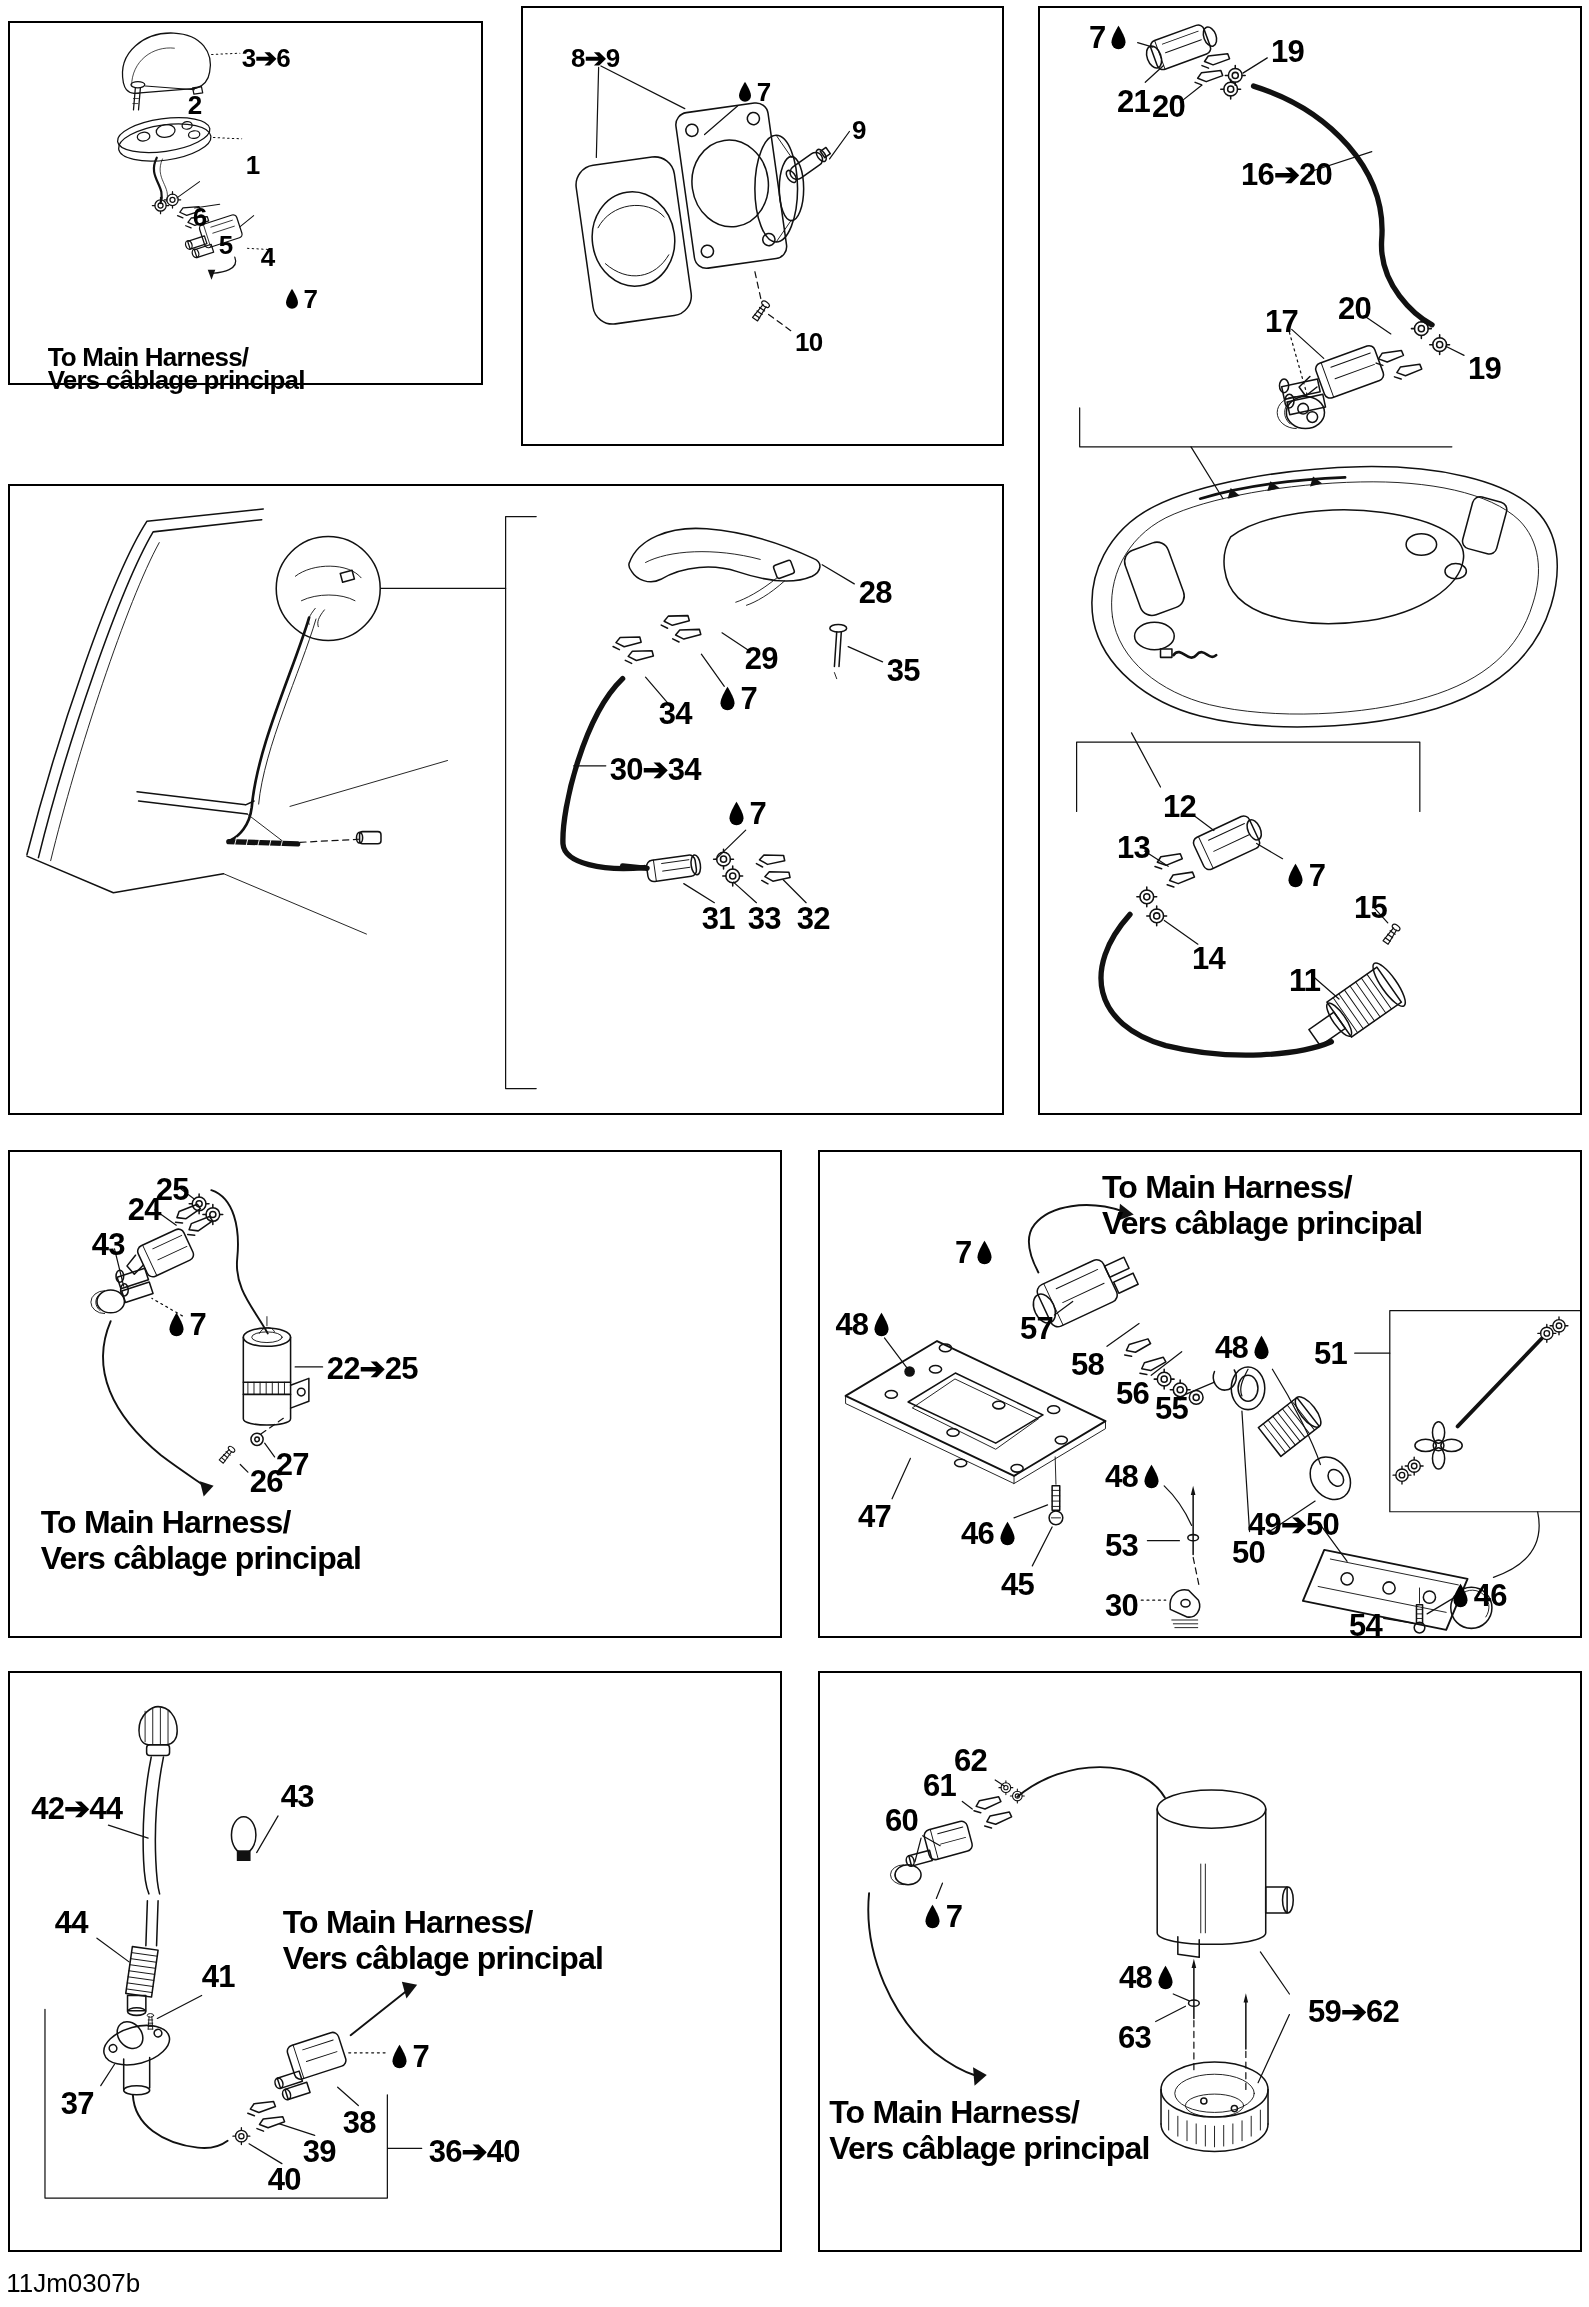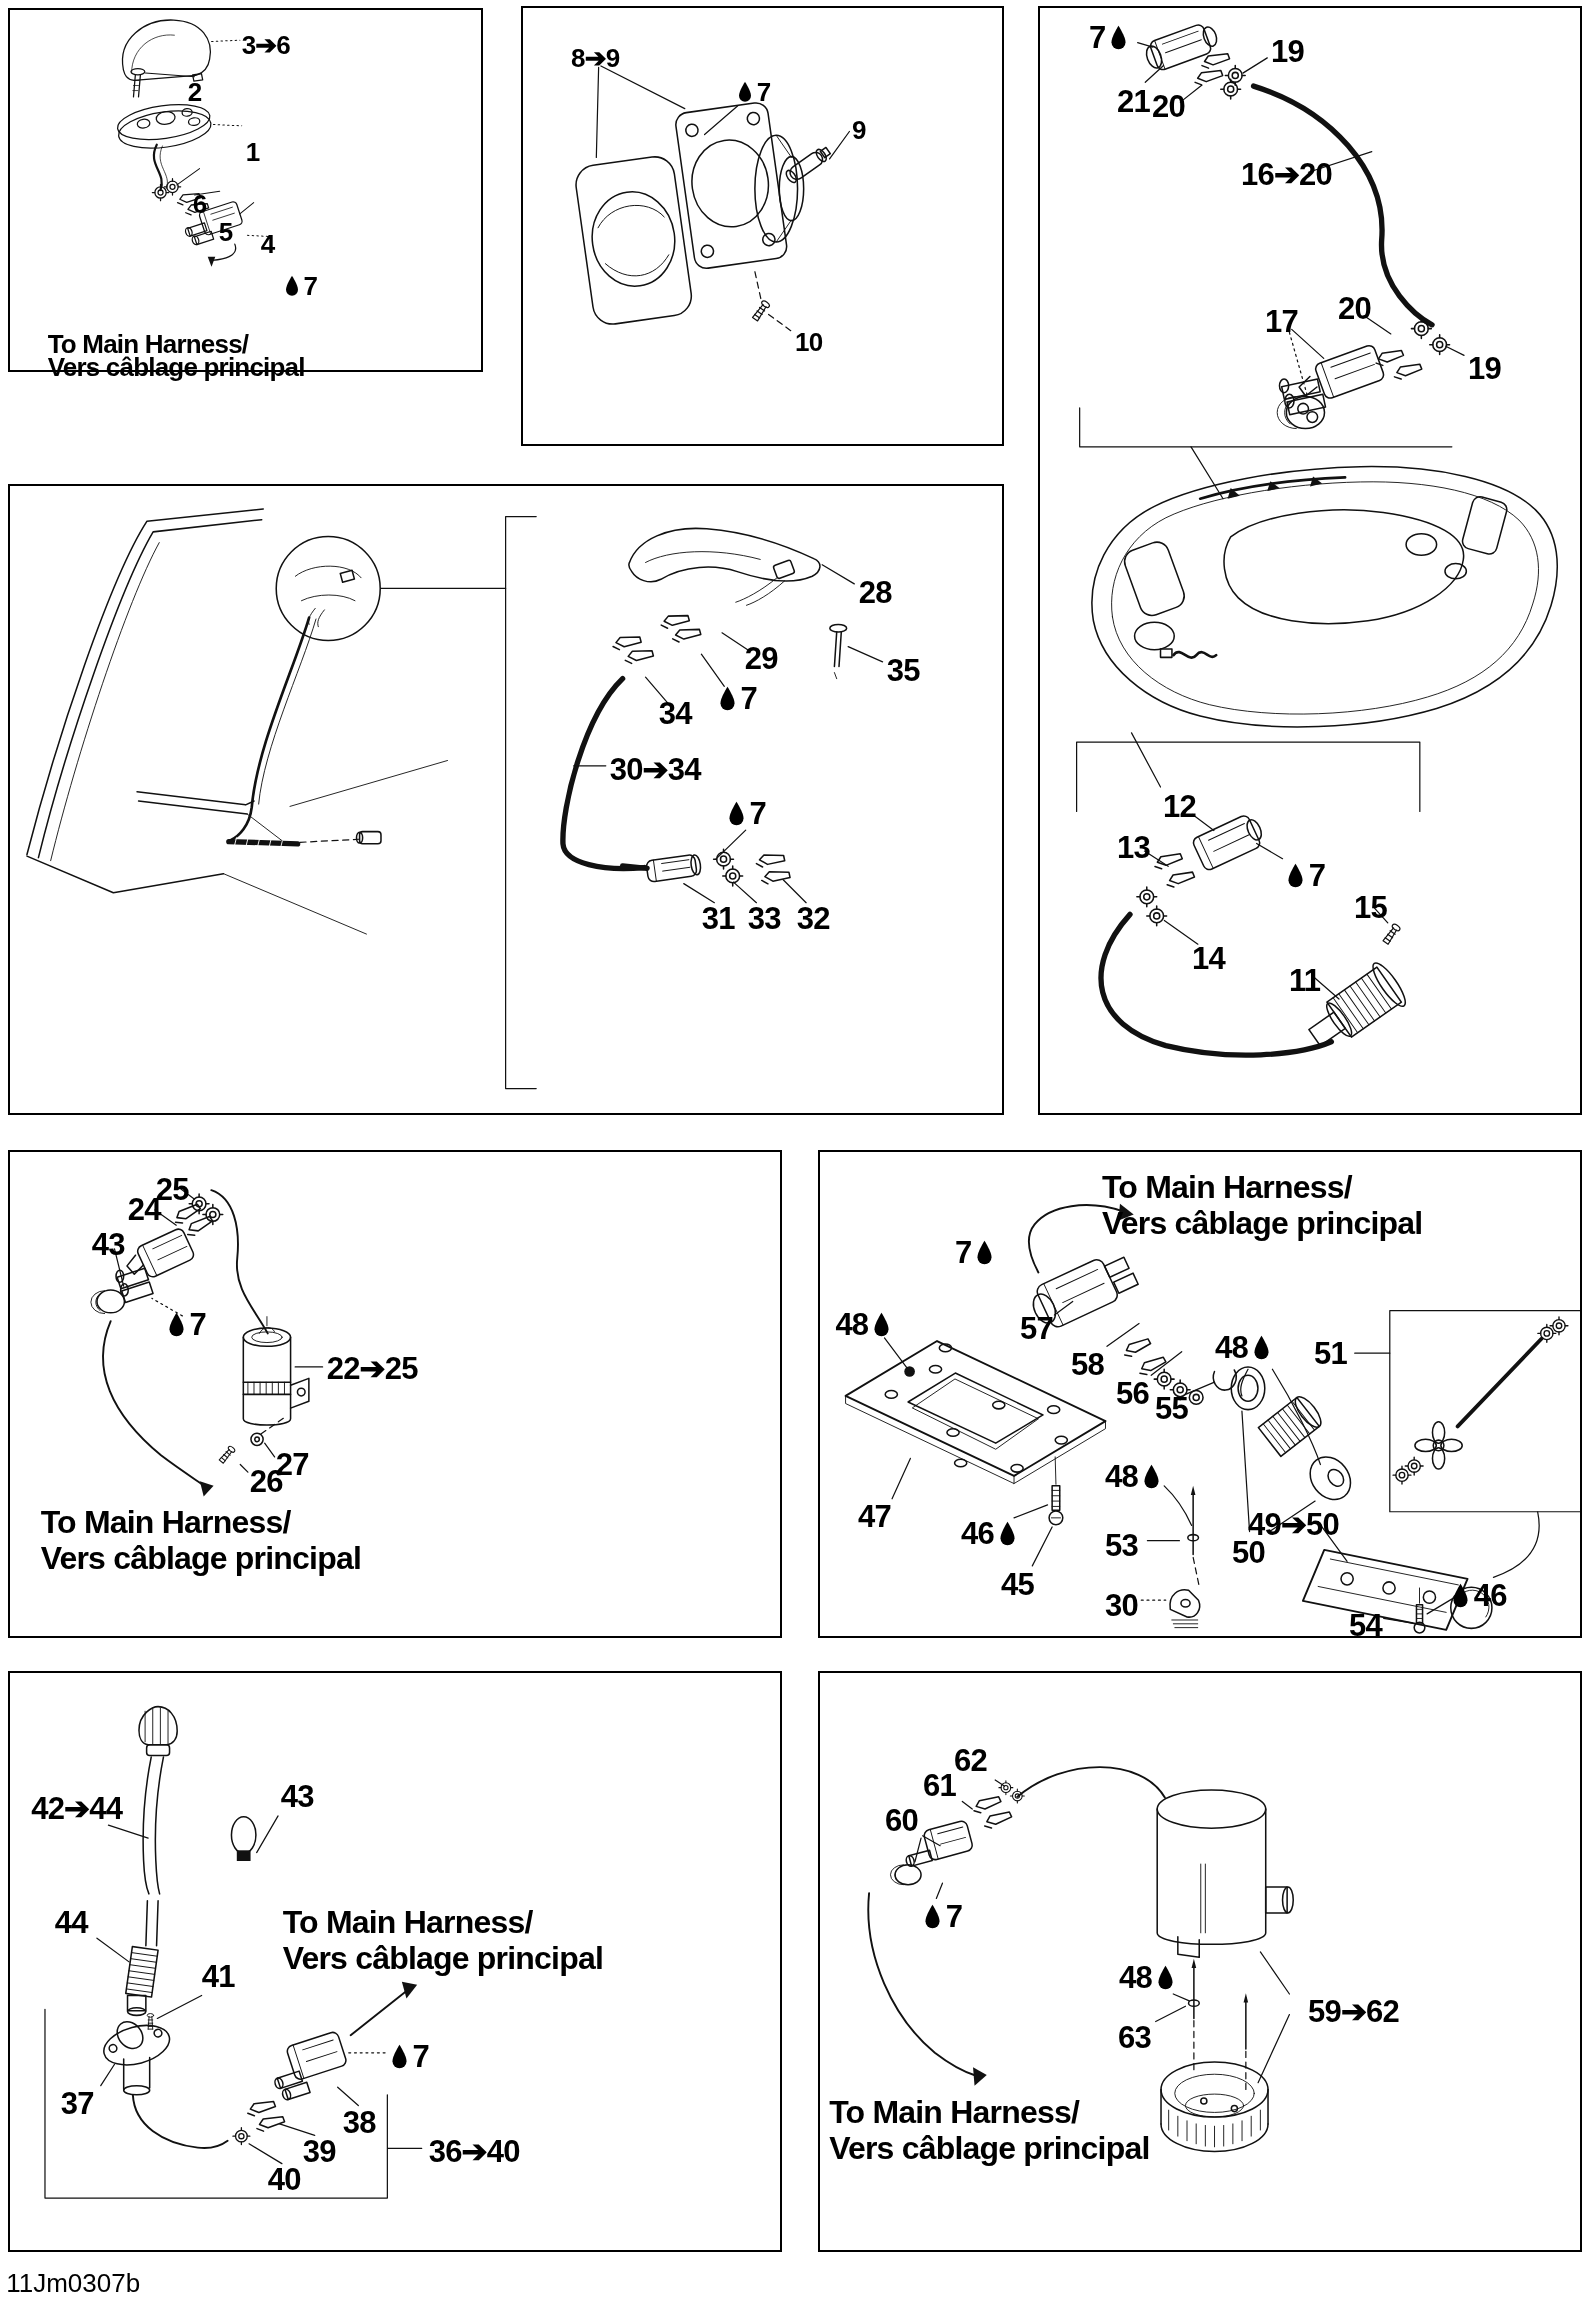--- a/index.html
+++ b/index.html
@@ -40,21 +40,21 @@
         <path class="thin" d="M-9,0 h-4 M9,0 h4 M0,-9 v-4 M0,9 v4"></path>
       </g>
     <g id="screwv">
         <ellipse cx="0" cy="0" rx="7" ry="4"></ellipse>
         <path d="M-3,3 L-5,30 M3,3 L5,30 M-5,30 L5,30"></path>
         <path class="thin" d="M-5,10 h10 M-5,17 h10 M-5,24 h10"></path>
       </g>
   </defs>
 </svg>
 
-<section class="panel" style="left:7.7px;top:8px;width:475px;height:364px">
+<section class="panel" style="left:7.7px;top:21px;width:475px;height:364px">
   <svg class="art" viewBox="0 0 618 572">
     <path d="M115,95 C105,45 150,14 195,16 C240,18 258,48 252,78 C250,92 242,100 230,104 L132,112 C120,110 117,103 115,95 Z"></path>
     <path class="thin" d="M128,100 C128,60 162,36 196,40"></path>
     <path d="M225,103 l14,-2 l2,10 l-14,2 Z"></path>
     <ellipse cx="138" cy="98" rx="11" ry="5"></ellipse>
       <path d="M134,103 L131,138 M142,103 L139,138"></path>
       <path class="thin" d="M132,112 h8 M131,120 h8 M130,128 h8"></path>
     <g transform="rotate(-8 180 185)">
       <ellipse cx="180" cy="190" rx="74" ry="28"></ellipse>
         <ellipse cx="180" cy="178" rx="74" ry="26"></ellipse>

